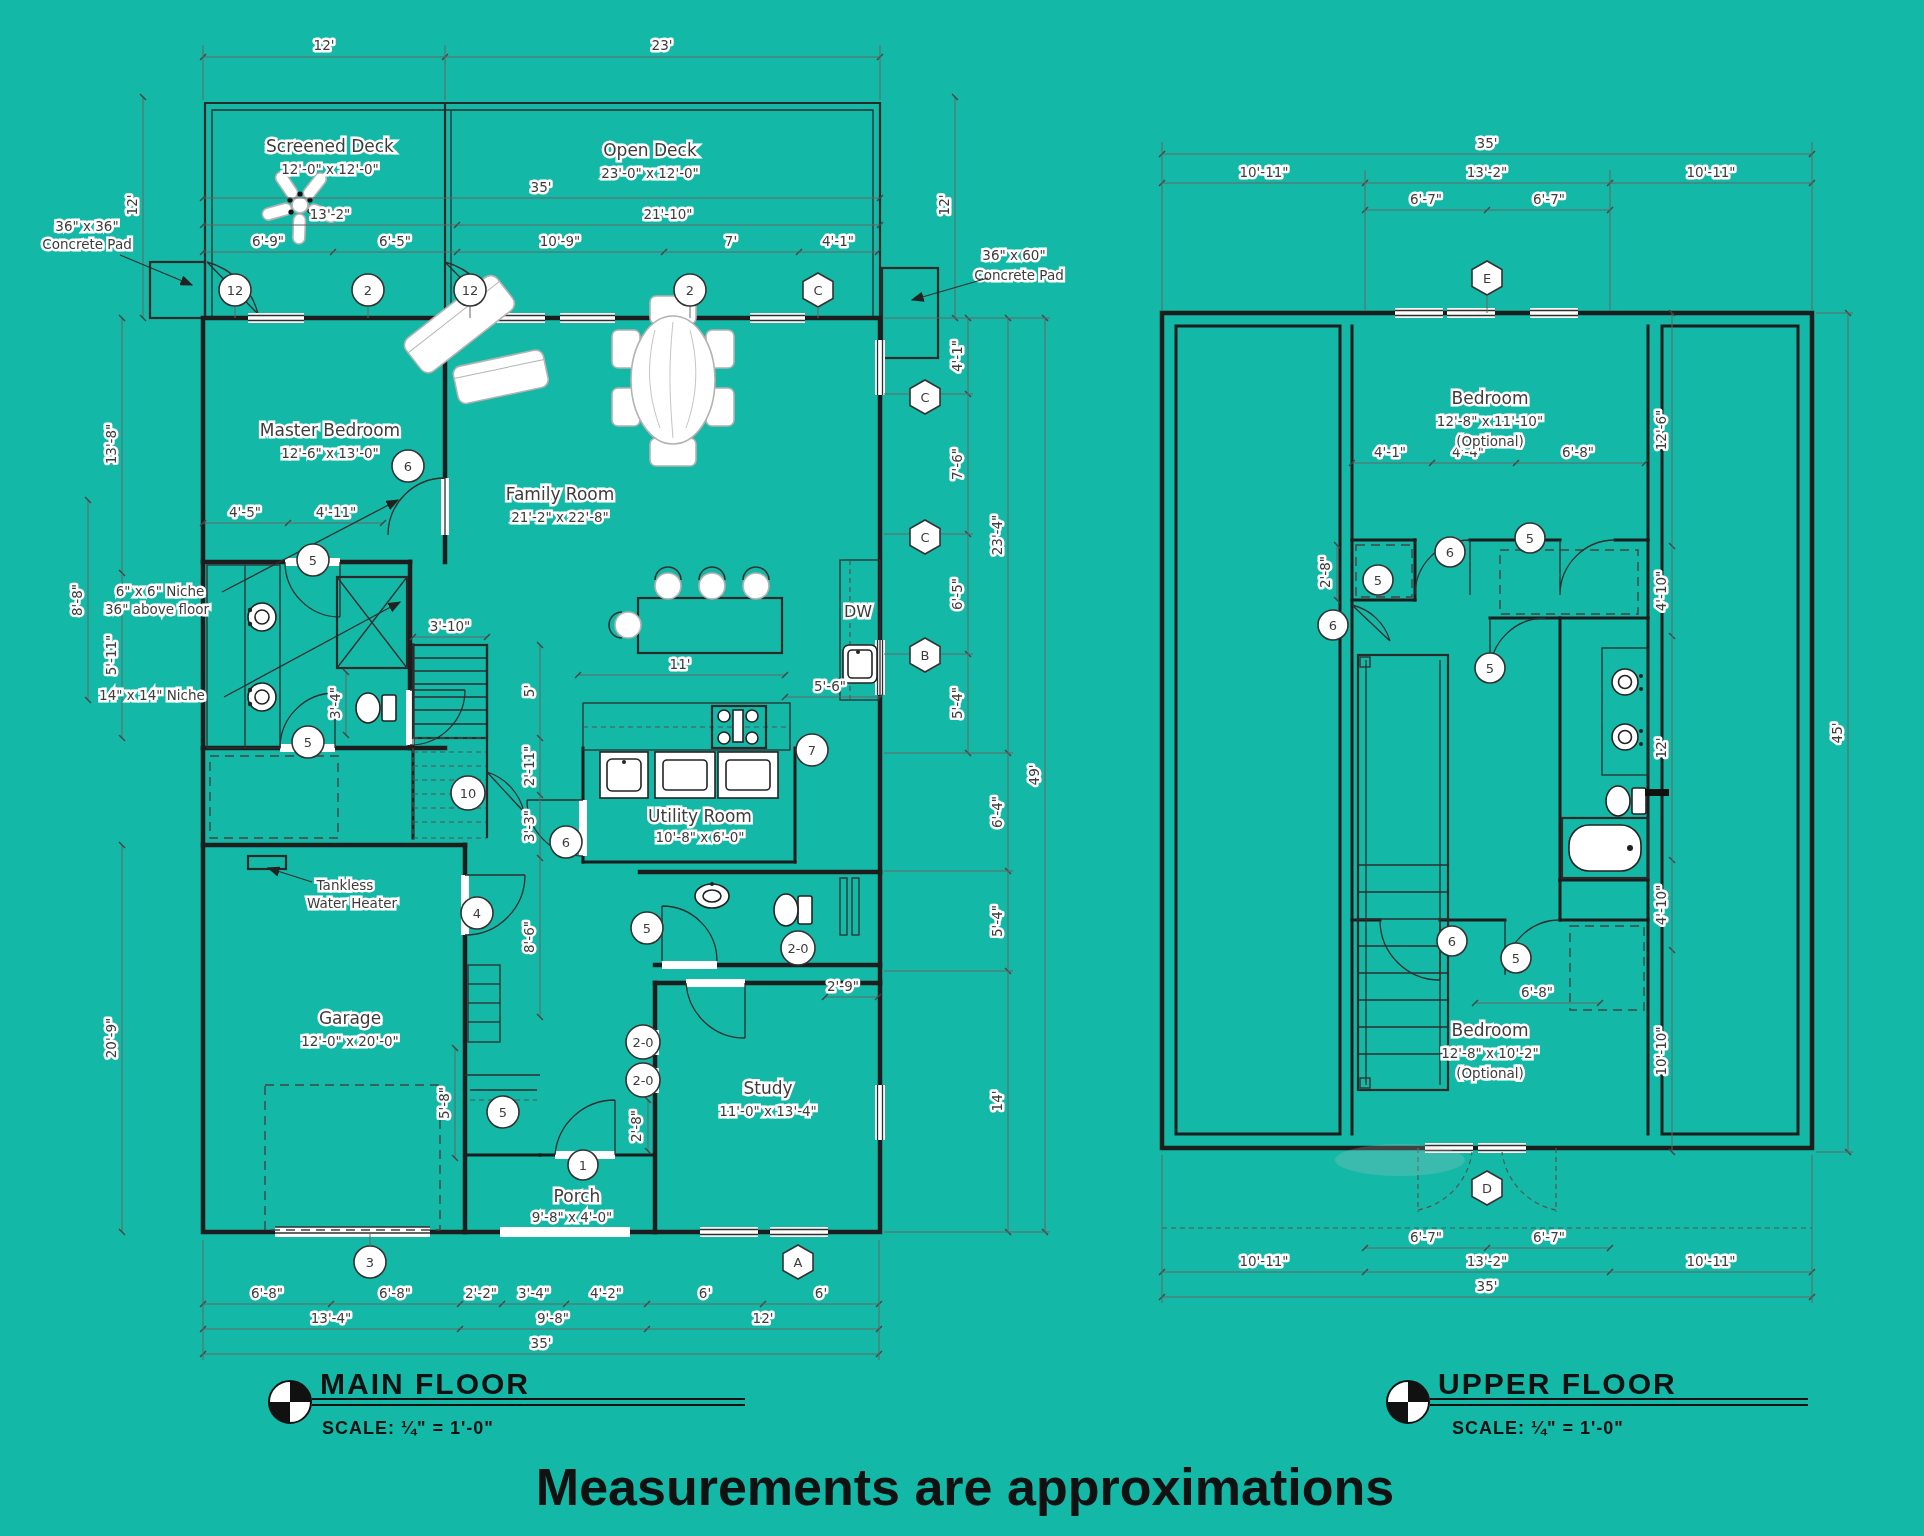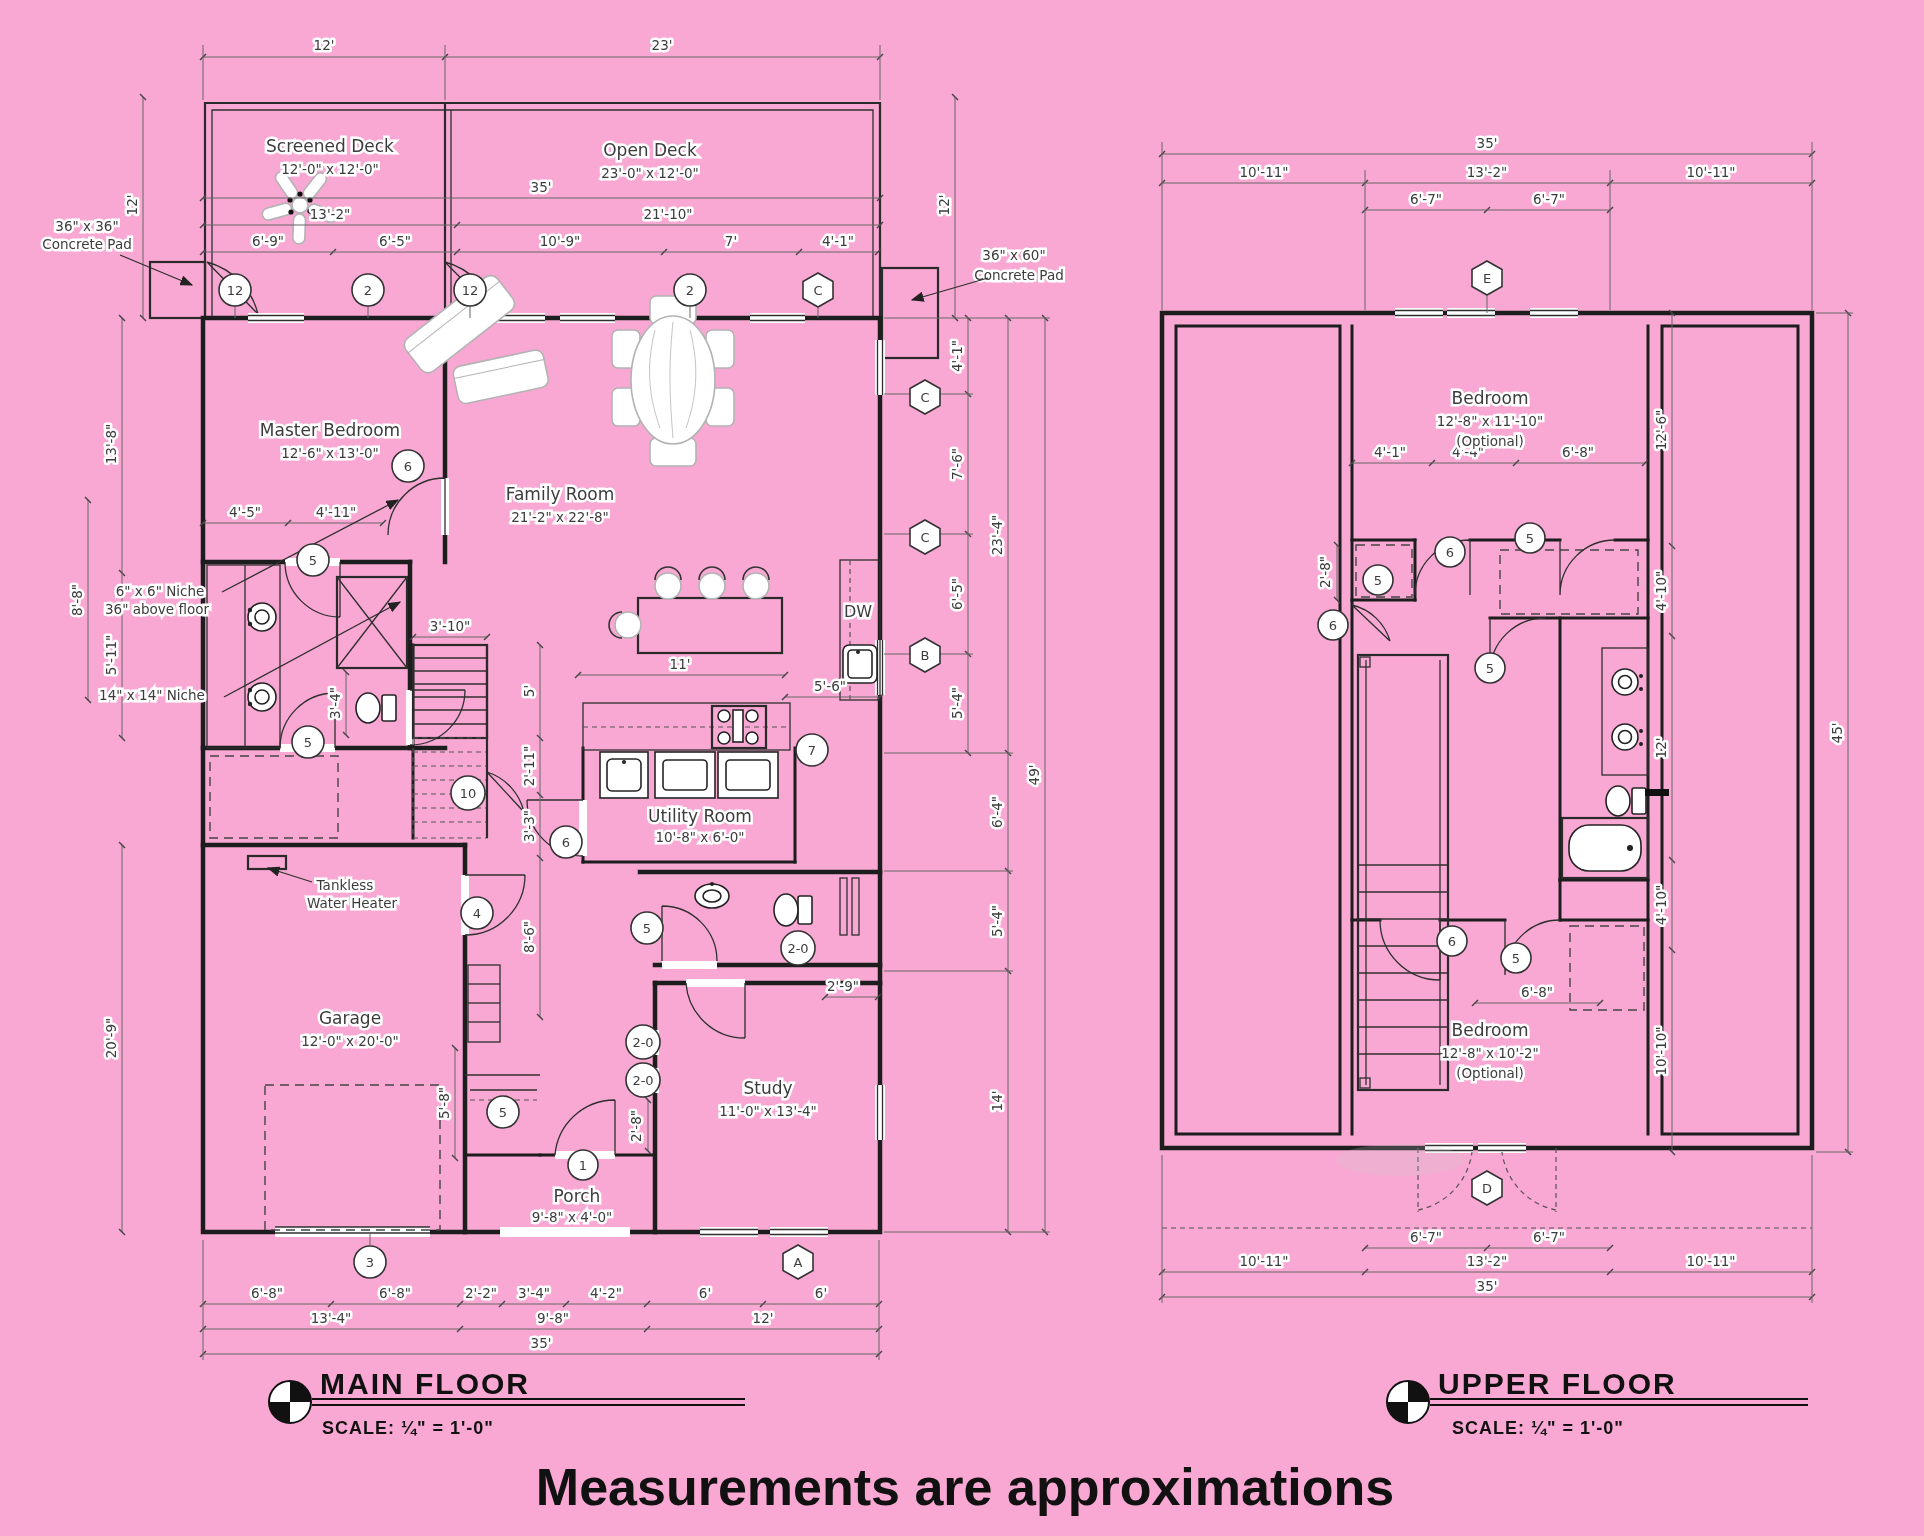--- a/index.html
+++ b/index.html
@@ -1,16 +1,16 @@
 <!DOCTYPE html>
 <html><head>
 <meta charset="utf-8">
 <style>
   html,body{margin:0;padding:0;background:#fff;}
-  .page{width:1924px;height:1536px;position:relative;background:#f9a8d4;font-family:"DejaVu Sans",sans-serif;}
+  .page{width:1924px;height:1536px;position:relative;background:#14b8a6;font-family:"DejaVu Sans",sans-serif;}
   svg{display:block}
   .wall{stroke:#1d1d1d;stroke-width:4.5;fill:none;stroke-linecap:square}
   .wall3{stroke:#1d1d1d;stroke-width:3;fill:none;stroke-linecap:square}
   .wall2{stroke:#2a2a2a;stroke-width:2.2;fill:none}
   .thin{stroke:#2f2f2f;stroke-width:1.3;fill:none}
   .dim{stroke:#666;stroke-width:1;fill:none}
   .dash{stroke:#444;stroke-width:1.4;fill:none;stroke-dasharray:9 6}
   .dash2{stroke:#555;stroke-width:1.2;fill:none;stroke-dasharray:5 4}
   .furn{stroke:#b3b3b3;stroke-width:1.6;fill:#ffffff}
   .fix{stroke:#232323;stroke-width:1.6;fill:#ffffff}

